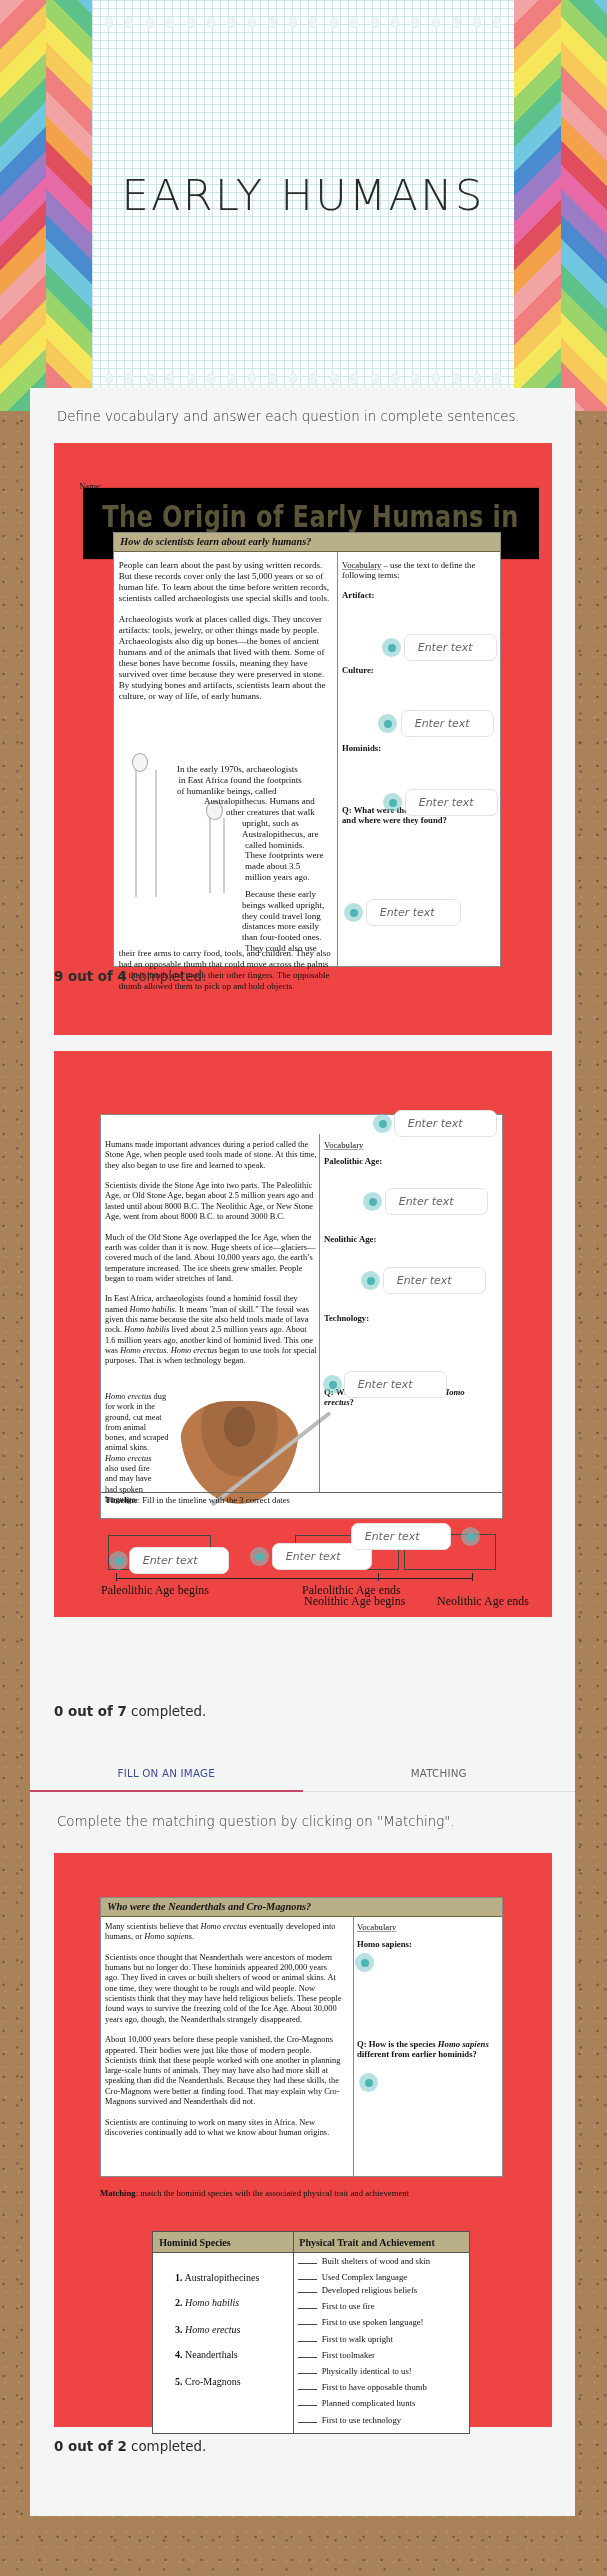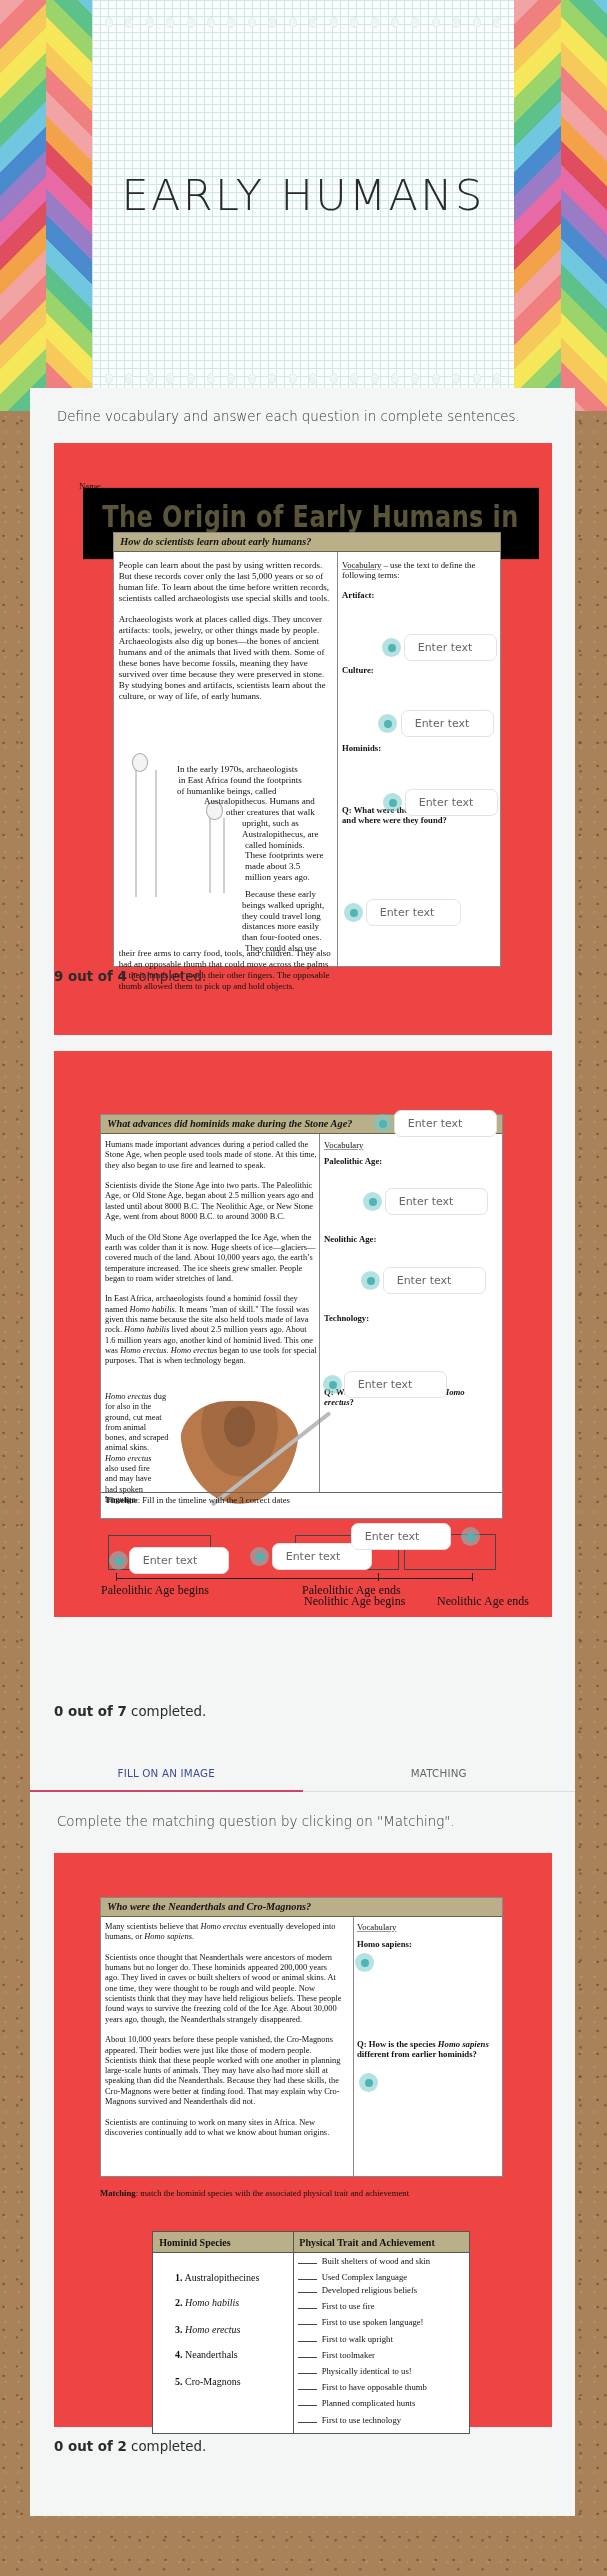--- a/index.html
+++ b/index.html
@@ -97,21 +97,21 @@
     position: absolute; width: 19px; height: 19px; border-radius: 50%;
     background: rgba(120,200,200,.55);
   }
   .dot::after {
     content: ""; position: absolute; left: 5.5px; top: 5.5px; width: 8px; height: 8px;
     border-radius: 50%; background: #4fb4b4;
   }
   .field {
     position: absolute; height: 27px; border: 0.8px solid #e2e2e2; border-radius: 7.1px;
     background: #fff; font-family: "DejaVu Sans", sans-serif; font-size: 11px;
-    color: #555; padding: 0 12.7px; outline: none;
+    color: #555; padding: 0 12.7px; outline: none; font-style: italic;
   }
   .field::placeholder { color: #666; }
 
   
   .skeleton {
     position: absolute; border-left: 2.4px solid #cfcfcf; border-right: 2.4px solid #cfcfcf;
   }
   .skeleton::before {
     content: ""; position: absolute; left: -4.7px; top: -17.4px; width: 14.2px; height: 17.4px; border-radius: 50%;
     border: 1.6px solid #aaa; background: #f4f4f4;
@@ -262,30 +262,29 @@
     <div class="dot" style="left:329px;top:350px;"></div>
     <input class="field" style="left: 351px; top: 346px; width: 93px;" placeholder="Enter text">
     <div class="dot" style="left:290px;top:460px;"></div>
     <input class="field" style="left: 312px; top: 456px; width: 95px;" placeholder="Enter text">
   </div>
 
   <div class="progress" style="top:581px;"><b>9 out of 4</b><span> completed.</span></div>
 
   <div class="card" style="top:663px;height:566px;">
     <div class="ws-box" style="left:46px;top:63px;width:403px;height:405px;">
-      <div class="ws-head">What advances did hominids make during the Stone Age?</div>
       <div class="ws ws-col-l" style="left:4px;top:25px;width:212px;font-size:8.4px;line-height:10.3px;">
         <p>Humans made important advances during a period called the Stone Age, when people used tools made of stone. At this time, they also began to use fire and learned to speak.</p>
         <p>Scientists divide the Stone Age into two parts. The Paleolithic Age, or Old Stone Age, began about 2.5 million years ago and lasted until about 8000 B.C. The Neolithic Age, or New Stone Age, went from about 8000 B.C. to around 3000 B.C.</p>
         <p>Much of the Old Stone Age overlapped the Ice Age, when the earth was colder than it is now. Huge sheets of ice—glaciers— covered much of the land. About 10,000 years ago, the earth’s temperature increased. The ice sheets grew smaller. People began to roam wider stretches of land.</p>
         <p><span>In East Africa, archaeologists found a hominid fossil they named </span><em>Homo habilis</em><span>. It means "man of skill." The fossil was given this name because the site also held tools made of lava rock. </span><em>Homo habilis</em><span> lived about 2.5 million years ago. About 1.6 million years ago, another kind of hominid lived. This one was </span><em>Homo erectus</em><span>. </span><em>Homo erectus</em><span> began to use tools for special purposes. That is when technology began.</span></p>
       </div>
       <div class="ws" style="left:4px;top:277px;width:71px;font-size:8.4px;line-height:10.3px;">
         <div><em>Homo erectus</em><span> dug</span></div>
-        <div>for also in the</div>
+        <div>for work in the</div>
         <div>ground, cut meat</div>
         <div>from animal</div>
         <div>bones, and scraped</div>
         <div>animal skins.</div>
         <div><em>Homo erectus</em></div>
         <div>also used fire</div>
         <div>and may have</div>
         <div>had spoken</div>
         <div>language.</div>
       </div>

